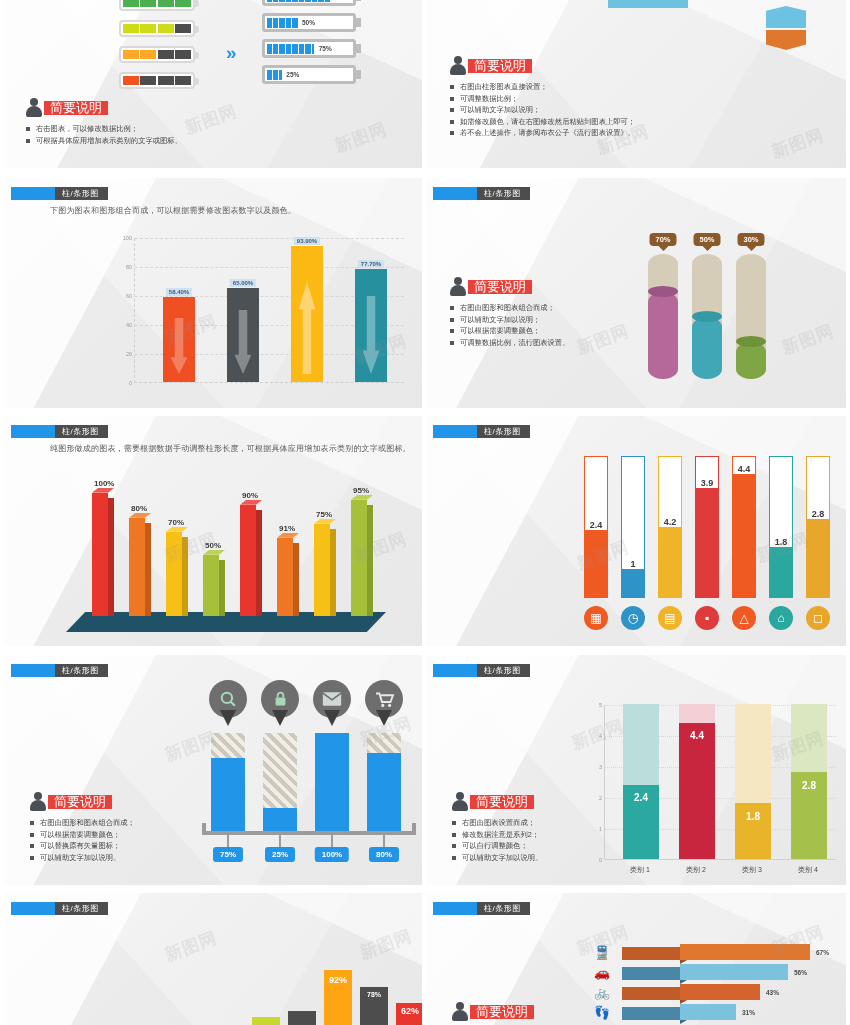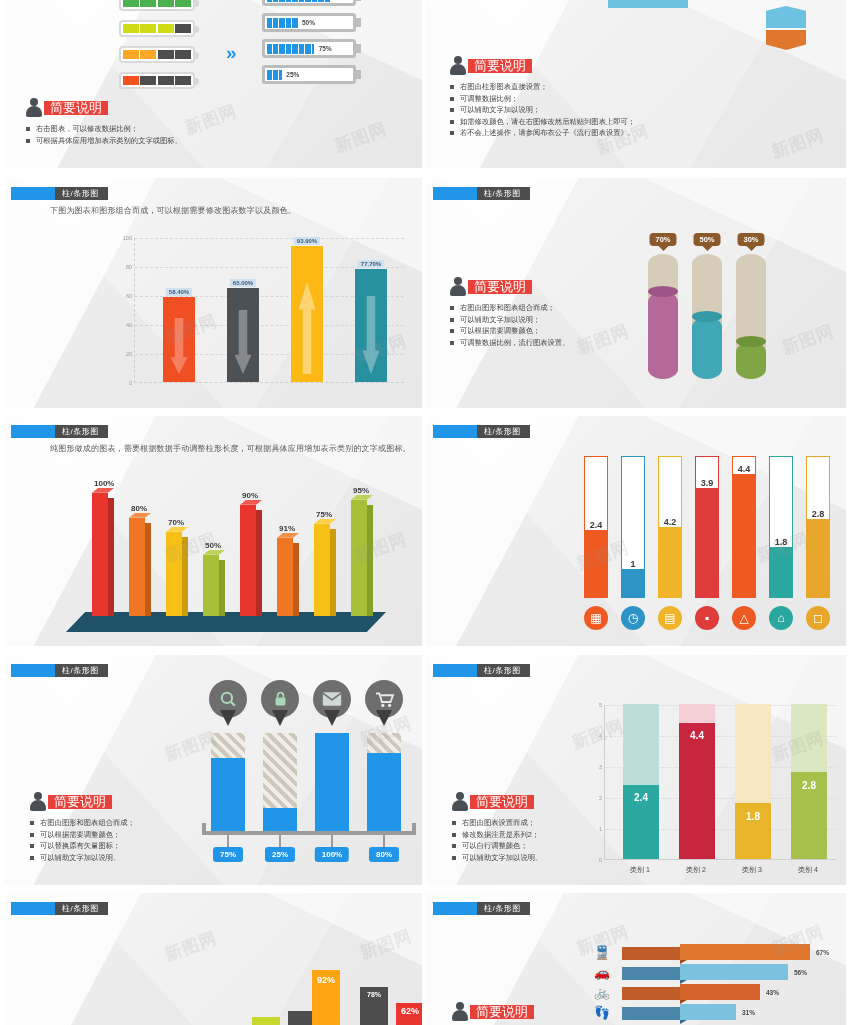--- a/index.html
+++ b/index.html
@@ -649,21 +649,21 @@
     <div class="hdr">
       <div class="blue"></div>
       <div class="dark">柱/条形图</div>
     </div>
     <div class="wm" style="left:160px;top:42px;">新图网</div>
     <div class="wm" style="left:355px;top:40px;">新图网</div>
 
     <div style="position:absolute;left:240px;top:60px;width:190px;height:72px;">
       <div style="position:absolute;left:8px;bottom:0;width:28px;height:8px;background:#c9d82e;"></div>
       <div style="position:absolute;left:44px;bottom:0;width:28px;height:14px;background:#4d4d4d;"></div>
-      <div style="position:absolute;left:68px;bottom:0;width:28px;height:55px;background:#ffa512;">
+      <div style="position:absolute;left:80px;bottom:0;width:28px;height:55px;background:#ffa512;">
         <span style="position:absolute;left:50%;transform:translateX(-50%);top:5px;color:#fff;font-size:9px;font-weight:bold;">92%</span>
       </div>
       <div style="position:absolute;left:116px;bottom:0;width:28px;height:38px;background:#4d4d4d;">
         <span style="position:absolute;left:50%;transform:translateX(-50%);top:4px;color:#fff;font-size:7px;font-weight:bold;">78%</span>
       </div>
       <div style="position:absolute;left:152px;bottom:0;width:28px;height:22px;background:#e8352e;">
         <span style="position:absolute;left:50%;transform:translateX(-50%);top:3px;color:#fff;font-size:9px;font-weight:bold;">62%</span>
       </div>
     </div>
   </div>

